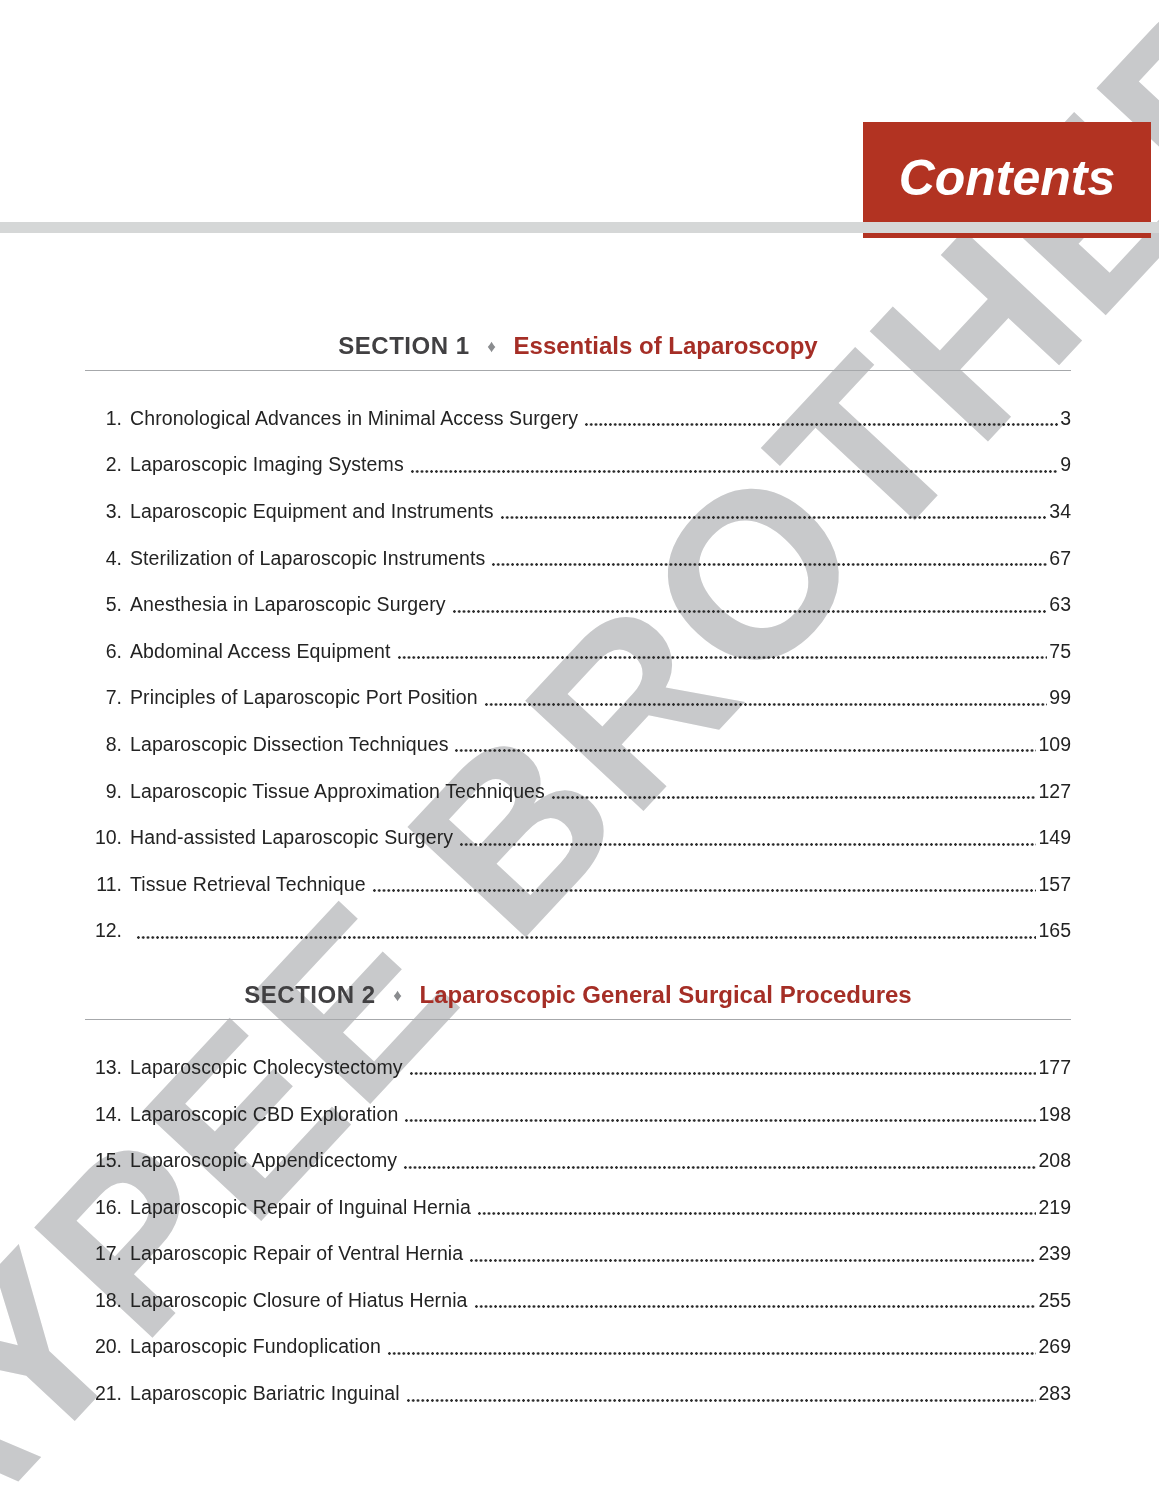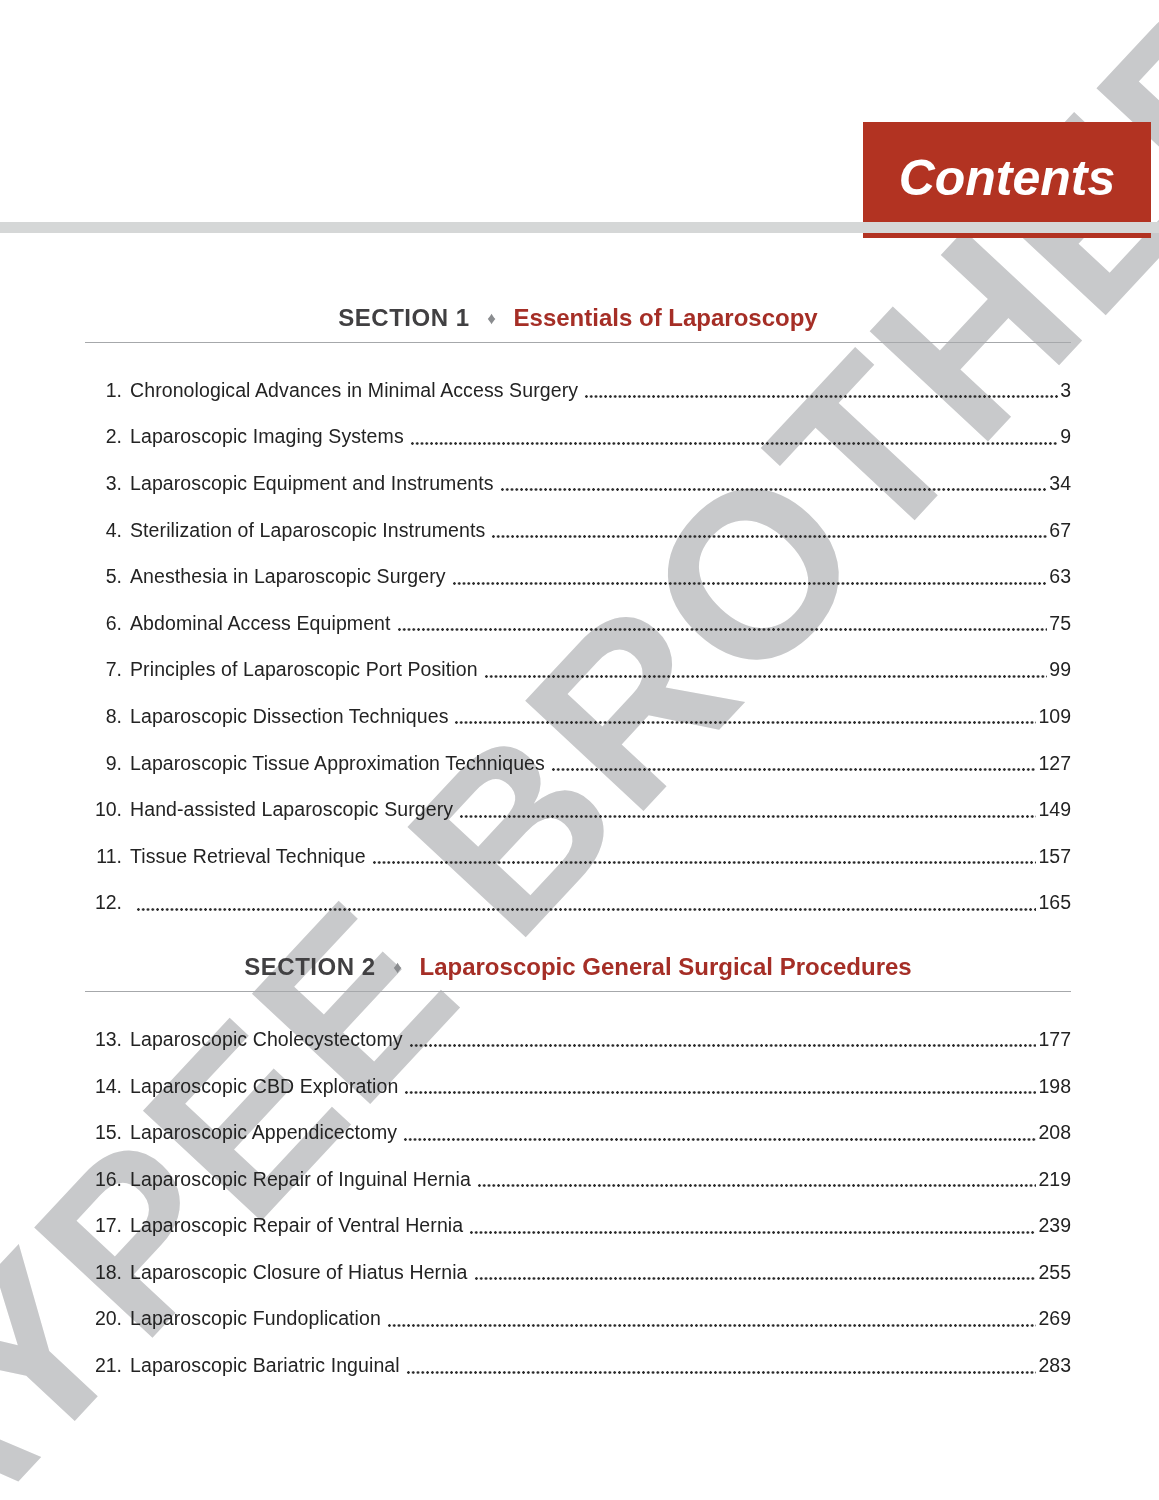--- a/index.html
+++ b/index.html
@@ -46,20 +46,21 @@
     position: absolute;
     top: 222px; left: 0; right: 0; height: 11px;
     background: var(--bar-gray, #d5d7d7);
   }
 
   
   .content {
     position: relative;
     z-index: 1;
     padding: 303px 88px 0 85px;
+    margin-top: 28px;
   }
   .toc-section + .toc-section { margin-top: 26px; }
 
   .section-heading {
     text-align: center;
     font-size: 24px;
     font-weight: bold;
     line-height: 30px;
     padding-bottom: 8px;
     border-bottom: 1.5px solid #a6a8ab;

